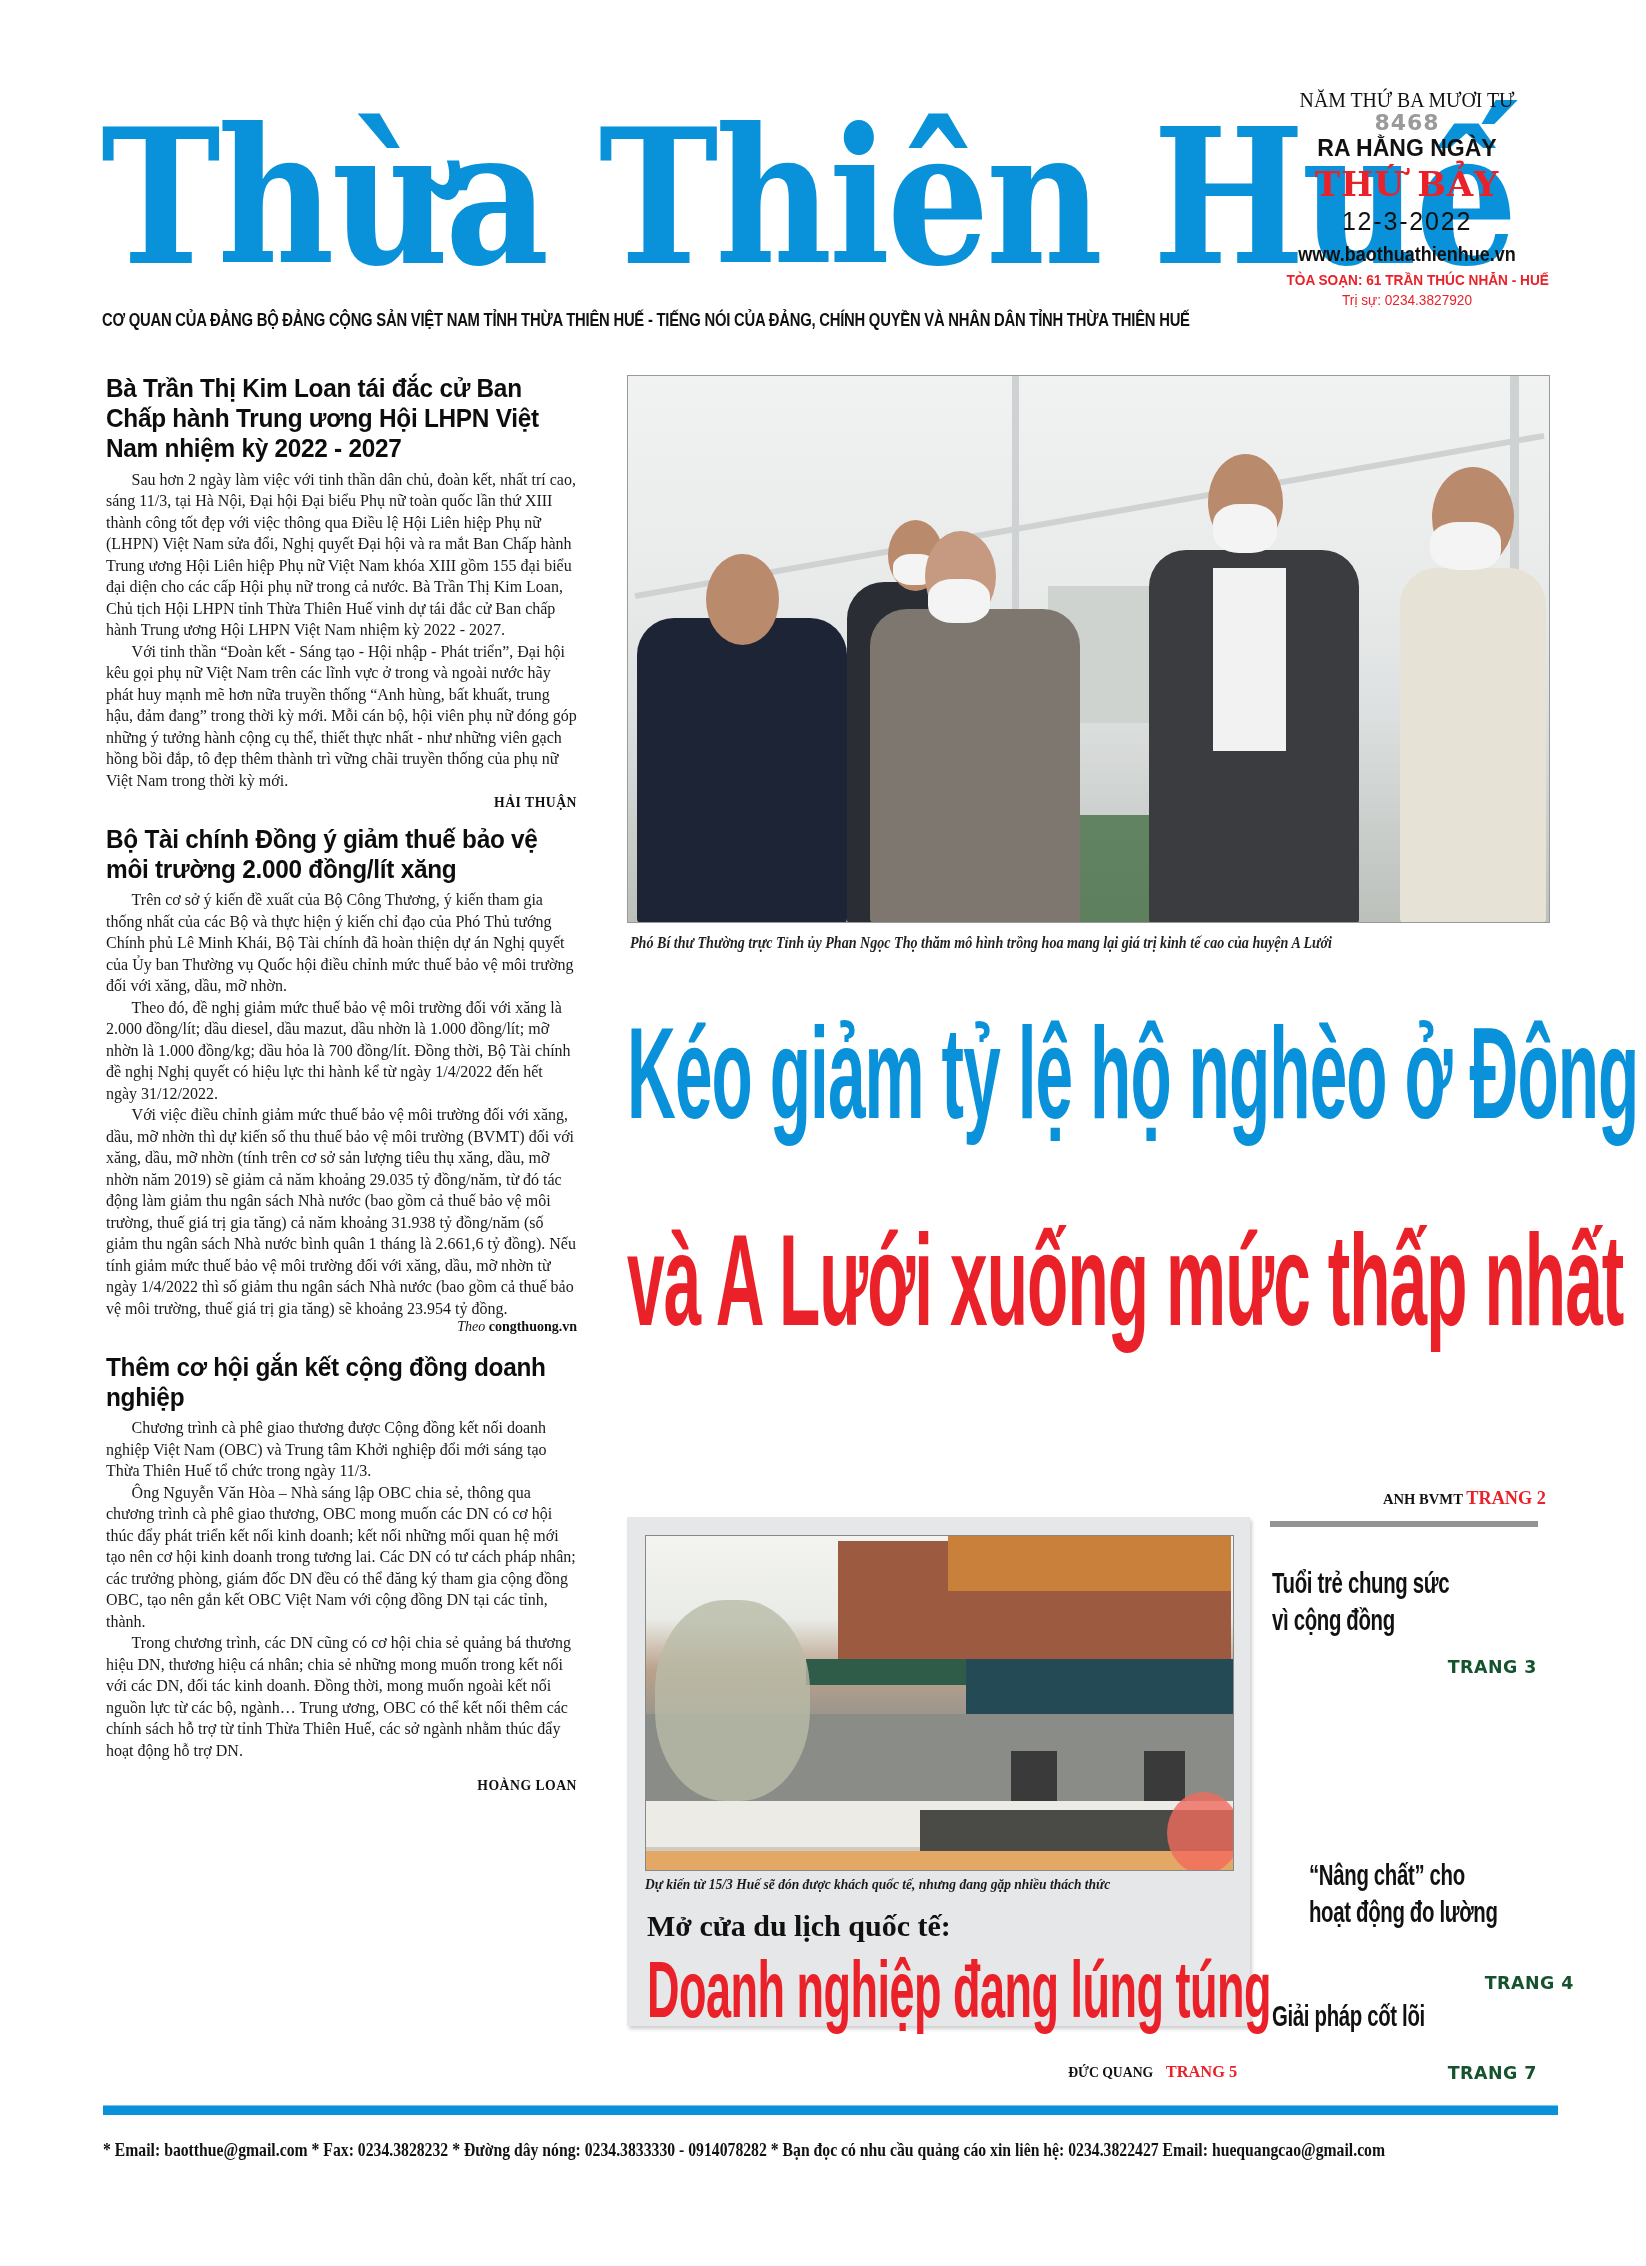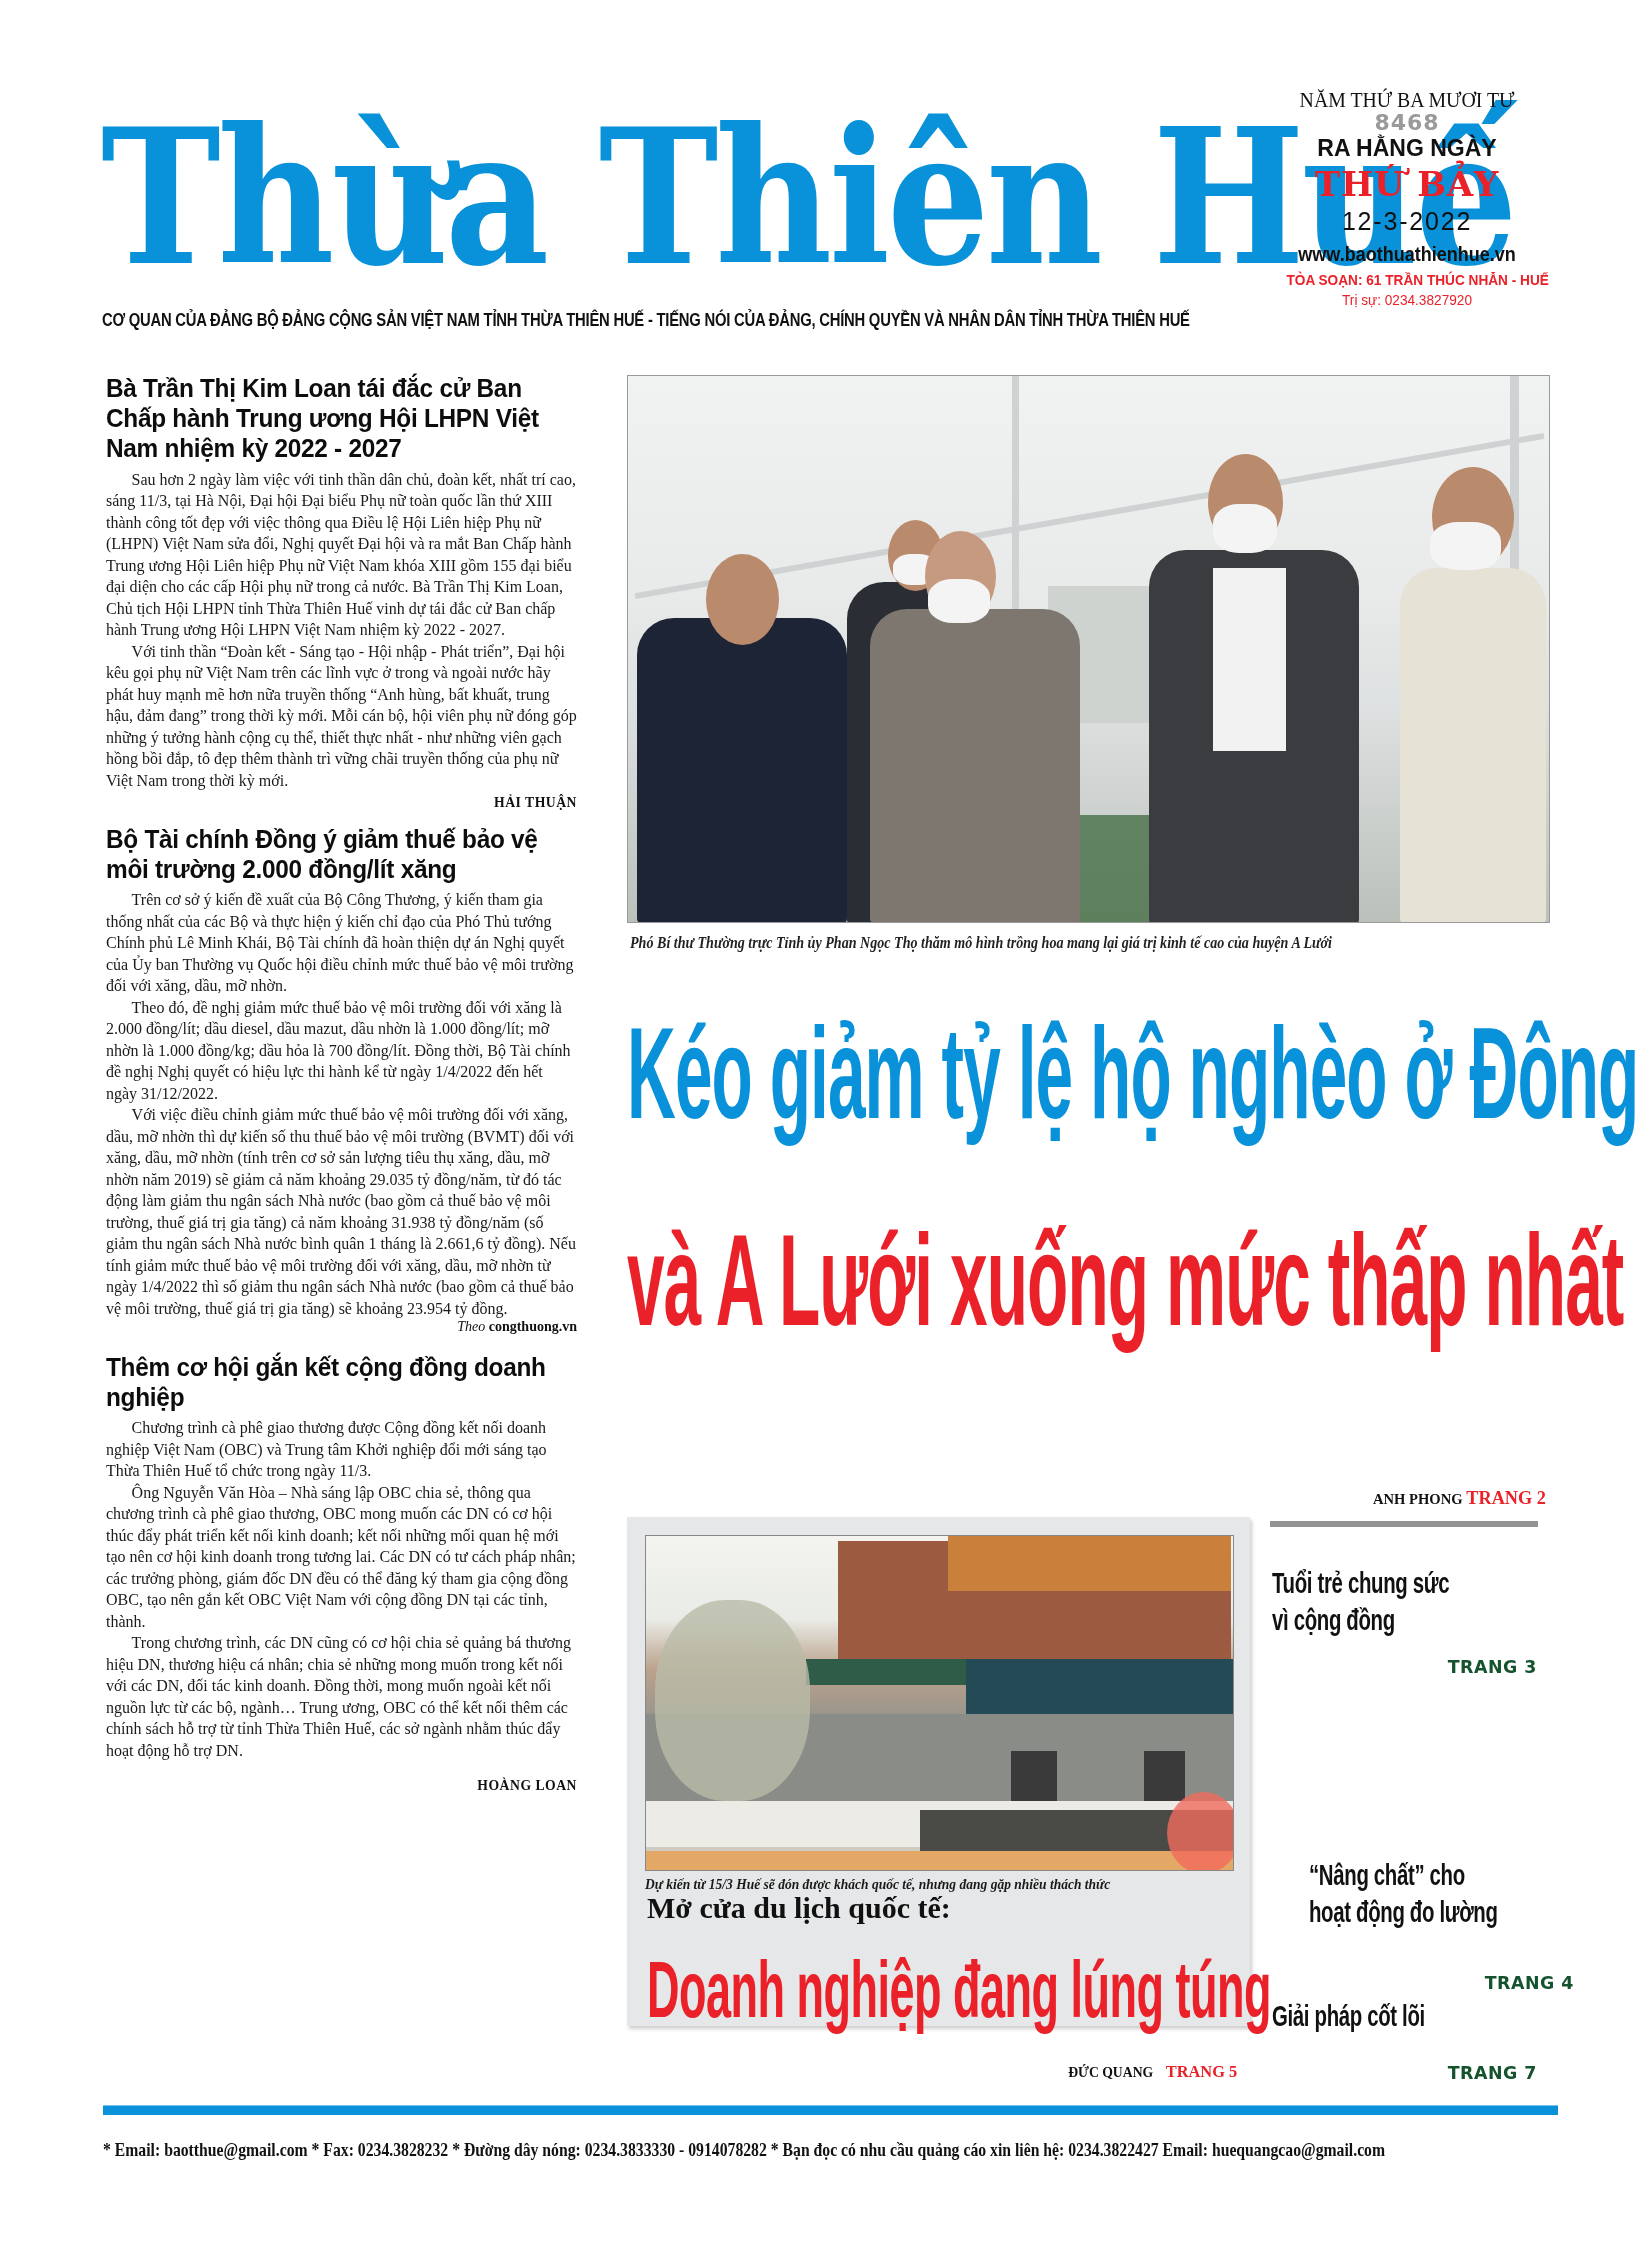--- a/index.html
+++ b/index.html
@@ -77,21 +77,21 @@
   .feature-box { position: absolute; left: 627px; top: 1517px; width: 623px; height: 509px; background: #e6e7e8; box-shadow: 1.8px 2.7px 3.7px #cfcfcf; }
   .feature-photo {
     position: absolute; left: 18.3px; top: 18.3px; width: 589px; height: 336px; overflow: hidden; border: 0.9px solid #888;
     background: linear-gradient(180deg, #f3f4f0 0%, #e9ebe6 25%, #bba28c 40%, #8c8f8c 60%, #c8c7c2 80%, #d4ccc0 100%);
   }
   .feature-caption {
     position: absolute; left: 18.3px; top: 359px; width: 594px;
     font-family: "Liberation Serif", serif; font-style: italic; font-weight: bold; font-size: 15px; color: #1a1a1a;
     white-space: nowrap; transform: scaleX(0.9); transform-origin: left top;
   }
-  .feature-kicker { position: absolute; left: 20px; top: 374px; font-family: "Liberation Serif", serif; font-weight: bold; font-size: 30px; color: #111; white-space: nowrap; }
+  .feature-kicker { position: absolute; left: 20px; top: 392px; font-family: "Liberation Serif", serif; font-weight: bold; font-size: 30px; color: #111; white-space: nowrap; }
   .feature-title {
     position: absolute; left: 20px; top: 429px; font-family: "Liberation Sans", sans-serif; font-weight: bold;
     font-size: 79px; line-height: 88px; color: #ea2129; white-space: nowrap; transform: scaleX(0.57); transform-origin: left top; letter-spacing: -0.9px;
   }
   .feature-credit { position: absolute; right: 12.8px; top: 545px; font-family: "Liberation Serif", serif; font-weight: bold; font-size: 13.7px; white-space: nowrap; }
   .feature-credit .pg { color: #ea2129; font-size: 16.4px; margin-left: 9.1px; }
 
   
   .teaser-divider { position: absolute; left: 1270px; top: 1521px; width: 268px; height: 5.5px; background: #939393; }
   .teaser { position: absolute; left: 1272px; width: 274px; }
@@ -187,21 +187,21 @@
 
   <div class="person" style="left:772px;top:192px;width:146px;height:356px;background:#e6e2d6;"></div>
   <div class="head" style="left:804px;top:91px;width:82px;height:101px;"></div>
   <div class="mask" style="left:802px;top:146px;width:71px;height:48px;"></div>
 </div>
 <div class="caption-main">Phó Bí thư Thường trực Tỉnh ủy Phan Ngọc Thọ thăm mô hình trồng hoa mang lại giá trị kinh tế cao của huyện A Lưới</div>
 
 <h1 class="headline l1">Kéo giảm tỷ lệ hộ nghèo ở Đông Sơn</h1>
 <h1 class="headline l2">và A Lưới xuống mức thấp nhất</h1>
 <div class="headline-credit">
-  <span>ANH PHONG</span>
+  <span>ANH BVMT</span>
   <span class="pg">TRANG 2</span>
 </div>
 
 <div class="feature-box">
   <div class="feature-photo">
     <div style="position:absolute;left:192px;top:4.6px;width:393px;height:137px;background:#9c5a40;"></div>
     <div style="position:absolute;left:302px;top:0;width:283px;height:55px;background:#c9803a;"></div>
     <div style="position:absolute;left:160px;top:123px;width:429px;height:25.6px;background:#2f5b49;"></div>
     <div style="position:absolute;left:320px;top:123px;width:270px;height:64px;background:#244b55;"></div>
     <div style="position:absolute;left:0;top:178px;width:589px;height:87px;background:#8a8c88;"></div>

